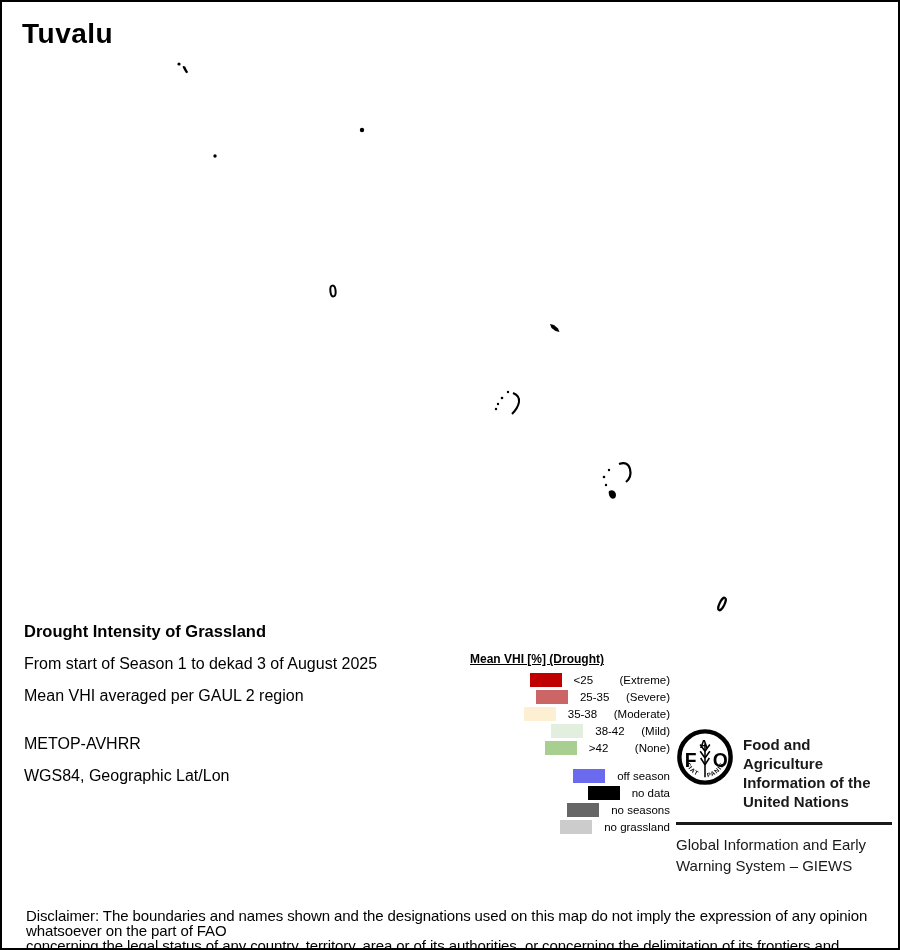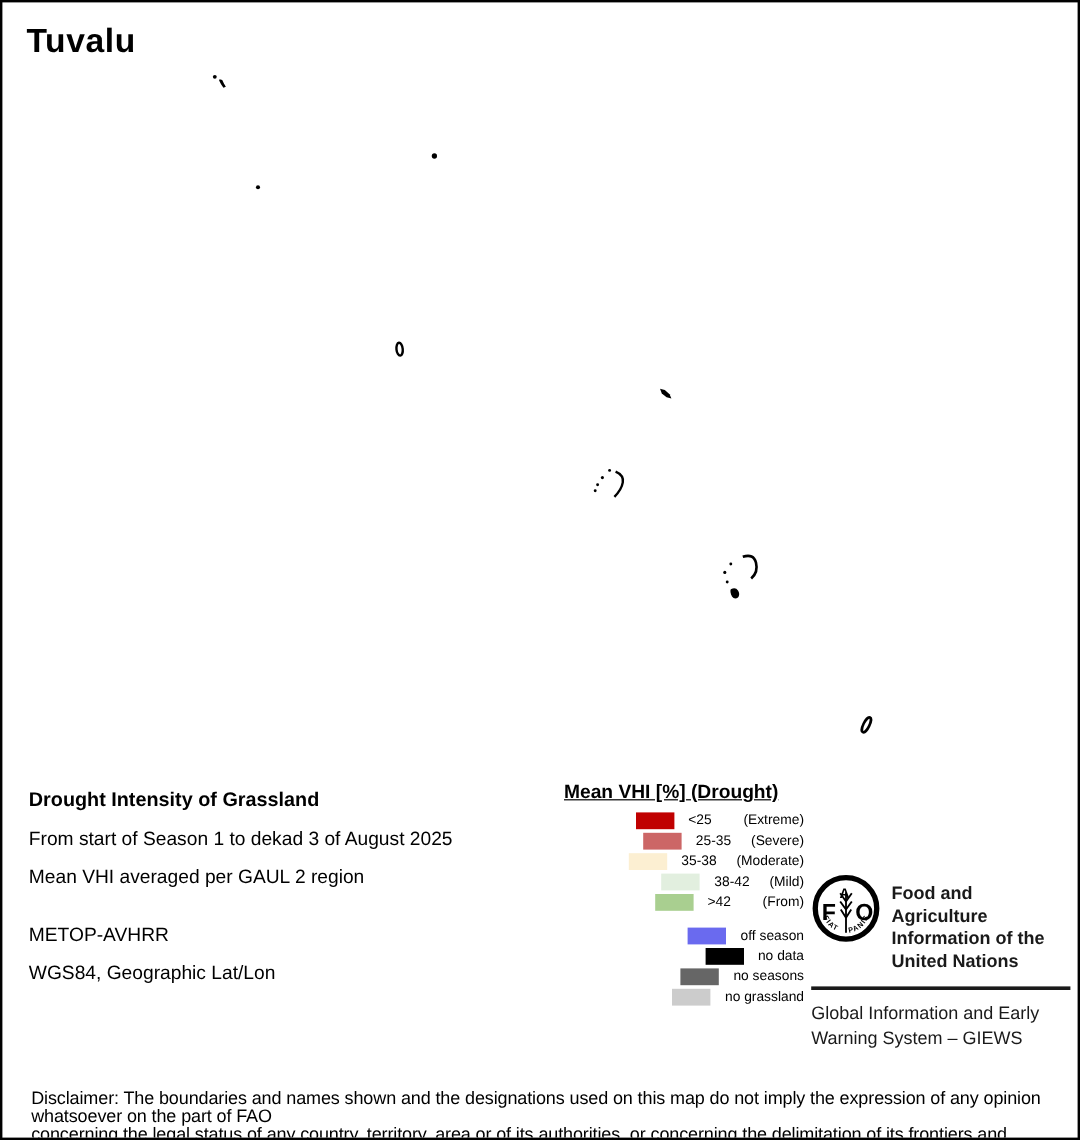--- a/index.html
+++ b/index.html
@@ -5,28 +5,28 @@
   html,body{margin:0;padding:0;background:#e8e8e8;}
   .frame{
     position:relative;width:900px;height:950px;background:#ffffff;
     border:2px solid #000;box-sizing:border-box;overflow:hidden;
     font-family:"Liberation Sans",sans-serif;color:#000;
   }
   .map-title{position:absolute;left:20px;top:16px;font-size:28px;font-weight:bold;letter-spacing:.5px;}
   .islands{position:absolute;left:0;top:0;pointer-events:none;}
 
   
-  .info-block{position:absolute;left:22px;top:656px;width:430px;}
+  .info-block{position:absolute;left:22px;top:620px;width:430px;}
   .info-heading{font-size:16.5px;font-weight:bold;margin:0 0 14px 0;}
   .info-line{font-size:16px;margin:0 0 14px 0;}
   .info-line.gap-above{margin-top:30px;}
 
   
   .legend{position:absolute;left:468px;top:650px;width:200px;}
-  .legend-title{font-size:16px;font-weight:bold;text-decoration:underline;margin:0 0 7px 0;}
+  .legend-title{font-size:12px;font-weight:bold;text-decoration:underline;margin:0 0 7px 0;}
   .legend-row{display:flex;align-items:center;height:14px;margin-bottom:3px;font-size:11.5px;justify-content:flex-end;}
   .swatch{width:32px;height:14px;margin-right:12px;flex:0 0 32px;}
   .lg-val{display:inline-block;width:46px;}
   .legend-group2{margin-top:14px;}
   .legend-group2 .legend-row{margin-bottom:3px;}
 
   
   .fao-block{position:absolute;left:674px;top:726px;width:218px;color:#1a1a1a;}
   .fao-top{display:flex;}
   .fao-logo{flex:0 0 58px;margin-right:9px;}
@@ -101,21 +101,21 @@
       <span>(Moderate)</span>
     </div>
     <div class="legend-row">
       <span class="swatch" style="background-color: rgb(226, 239, 223);"></span>
       <span class="lg-val">38-42</span>
       <span>(Mild)</span>
     </div>
     <div class="legend-row">
       <span class="swatch" style="background-color: rgb(169, 207, 144);"></span>
       <span class="lg-val">&gt;42</span>
-      <span>(From)</span>
+      <span>(None)</span>
     </div>
 
     <div class="legend-group2">
       <div class="legend-row">
         <span class="swatch" style="background-color: rgb(106, 106, 239);"></span>
         <span>off season</span>
       </div>
       <div class="legend-row">
         <span class="swatch" style="background-color: rgb(0, 0, 0);"></span>
         <span>no data</span>

